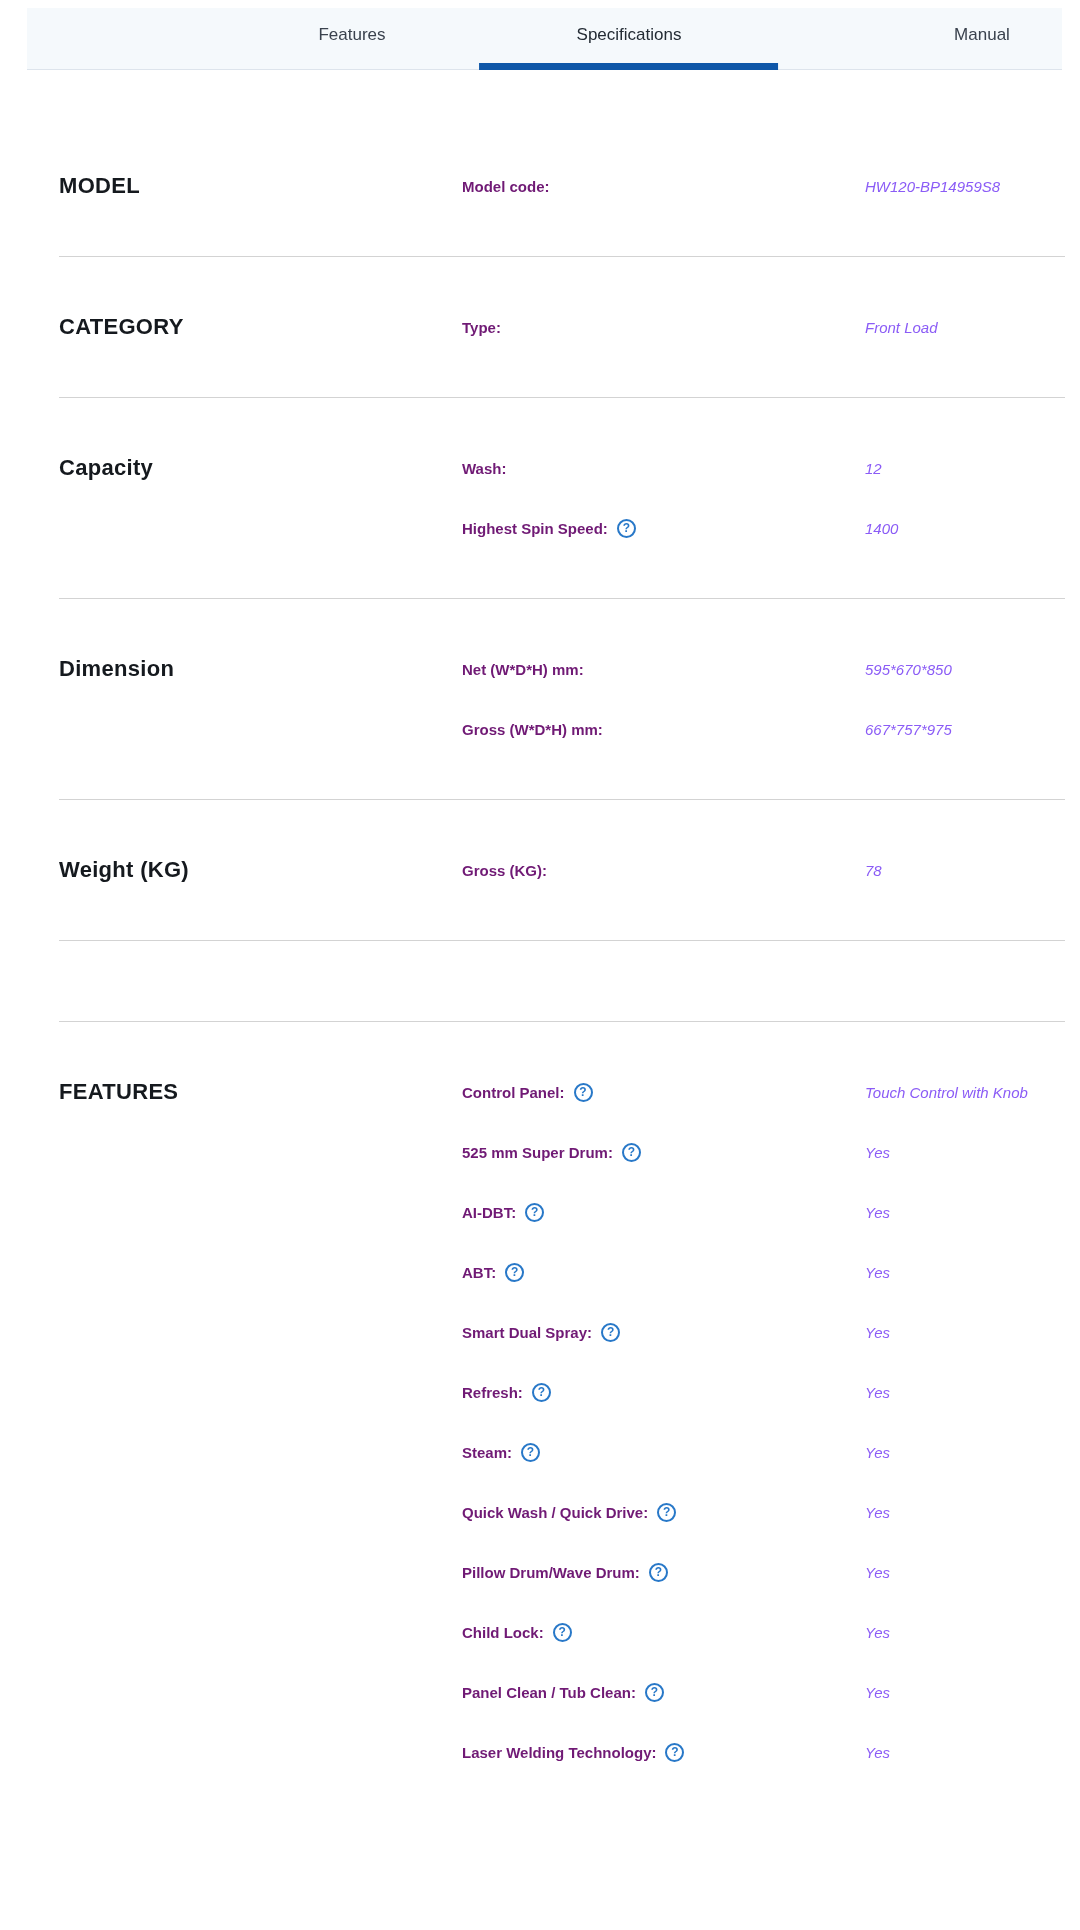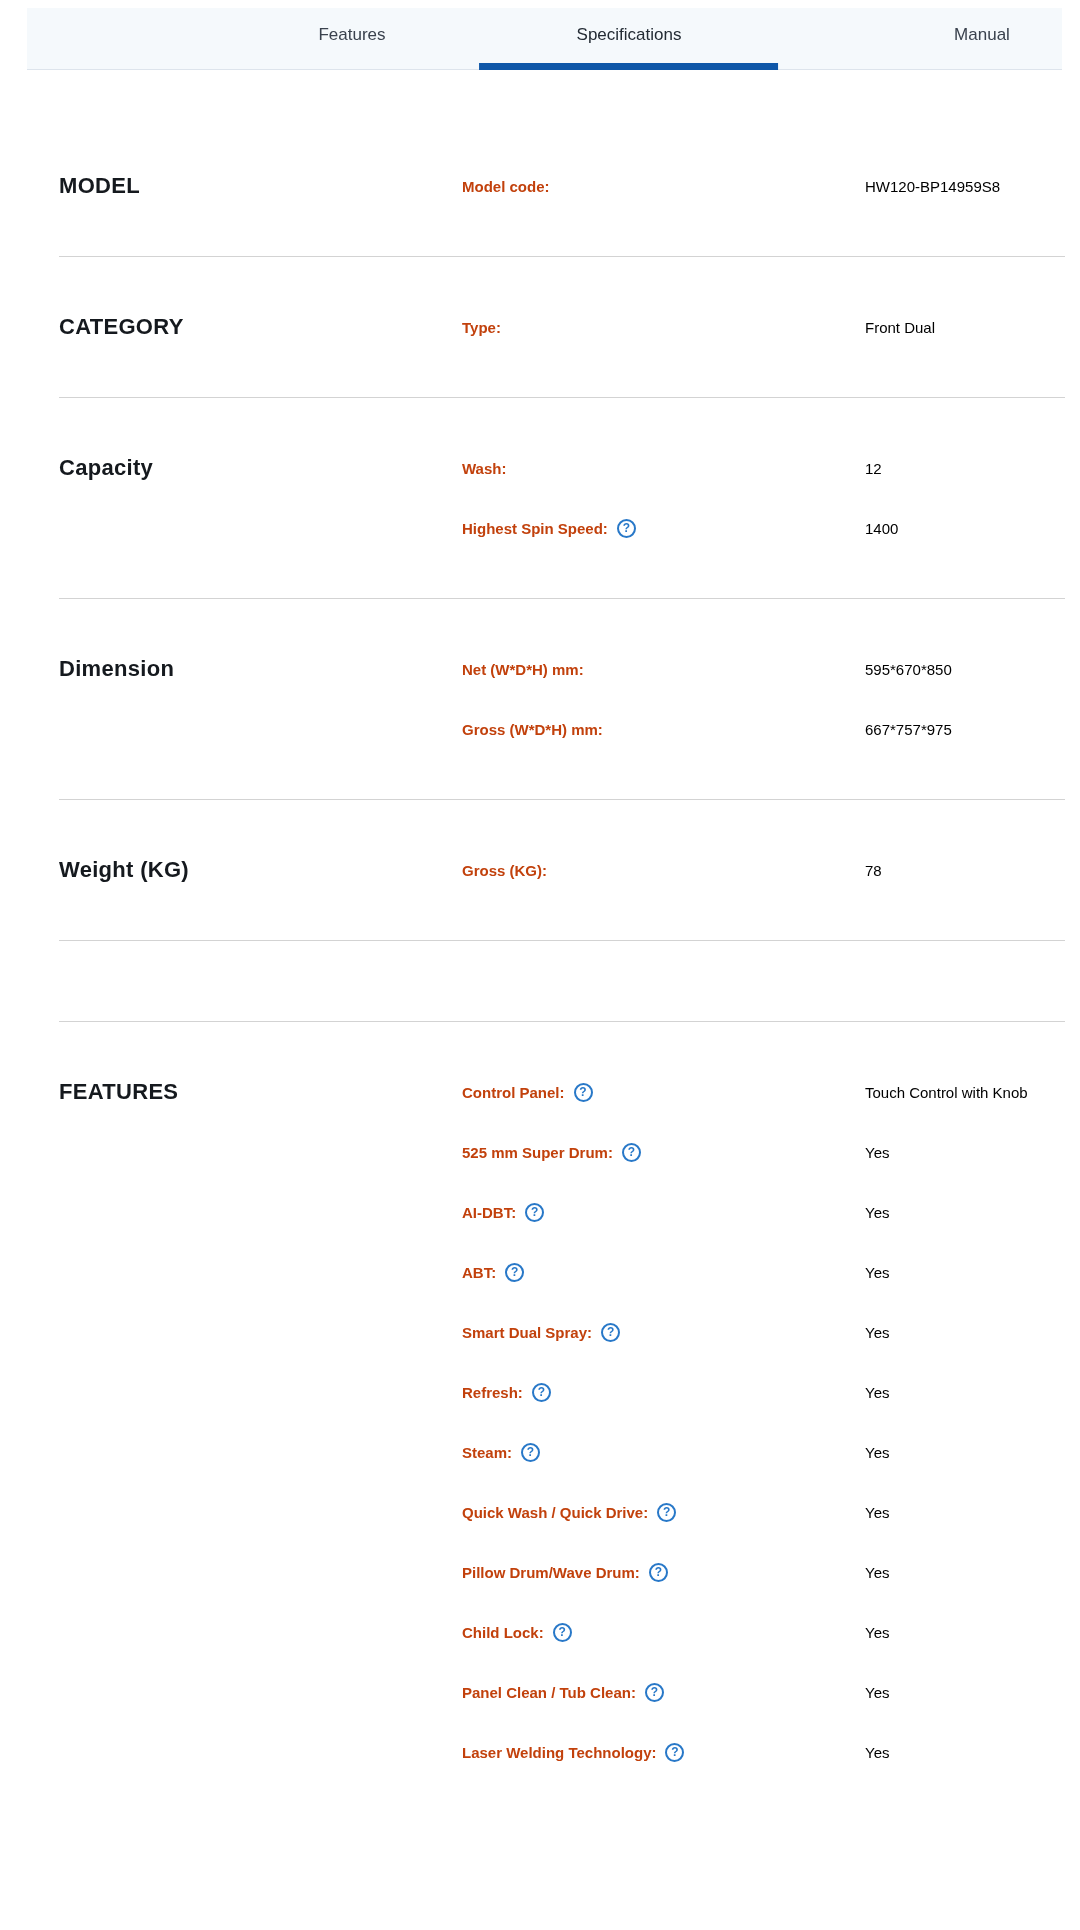--- a/index.html
+++ b/index.html
@@ -64,40 +64,41 @@
   }
   .rows { flex: 1; display: flex; flex-direction: column; }
   .spec-row { display: flex; align-items: center; height: 60px; }
   .row-label-wrap {
     width: 403px;
     display: flex; align-items: center;
   }
   .row-label {
     font-size: 15px;
     font-weight: 700;
-    color: #c2410c;
+    color: #701a75;
   }
   .help-icon {
     margin-left: 9px;
     width: 19px; height: 19px;
     border: 2px solid var(--help, #2878c8);
     border-radius: 50%;
     color: var(--help, #2878c8);
     font-size: 12px;
     font-weight: 700;
     line-height: 1;
     display: inline-flex;
     align-items: center;
     justify-content: center;
     cursor: pointer;
     flex: none;
   }
   .row-value {
     font-size: 15px;
-    color: #000000;
+    color: #8b5cf6;
+    font-style: italic;
   }
 </style>
 </head>
 <body>
 
 <div class="tabbar" id="tabbar">
   <div class="tab t0">
     <span class="tab-label">Features</span>
   </div>
 
@@ -125,21 +126,21 @@
   </section>
 
   <section class="spec-section">
     <h2 class="section-heading">CATEGORY</h2>
     <div class="rows">
   <div class="spec-row">
     <div class="row-label-wrap">
       <span class="row-label">Type:</span>
 
     </div>
-    <div class="row-value">Front Dual</div>
+    <div class="row-value">Front Load</div>
   </div>
 </div>
   </section>
 
   <section class="spec-section">
     <h2 class="section-heading">Capacity</h2>
     <div class="rows">
   <div class="spec-row">
     <div class="row-label-wrap">
       <span class="row-label">Wash:</span>

